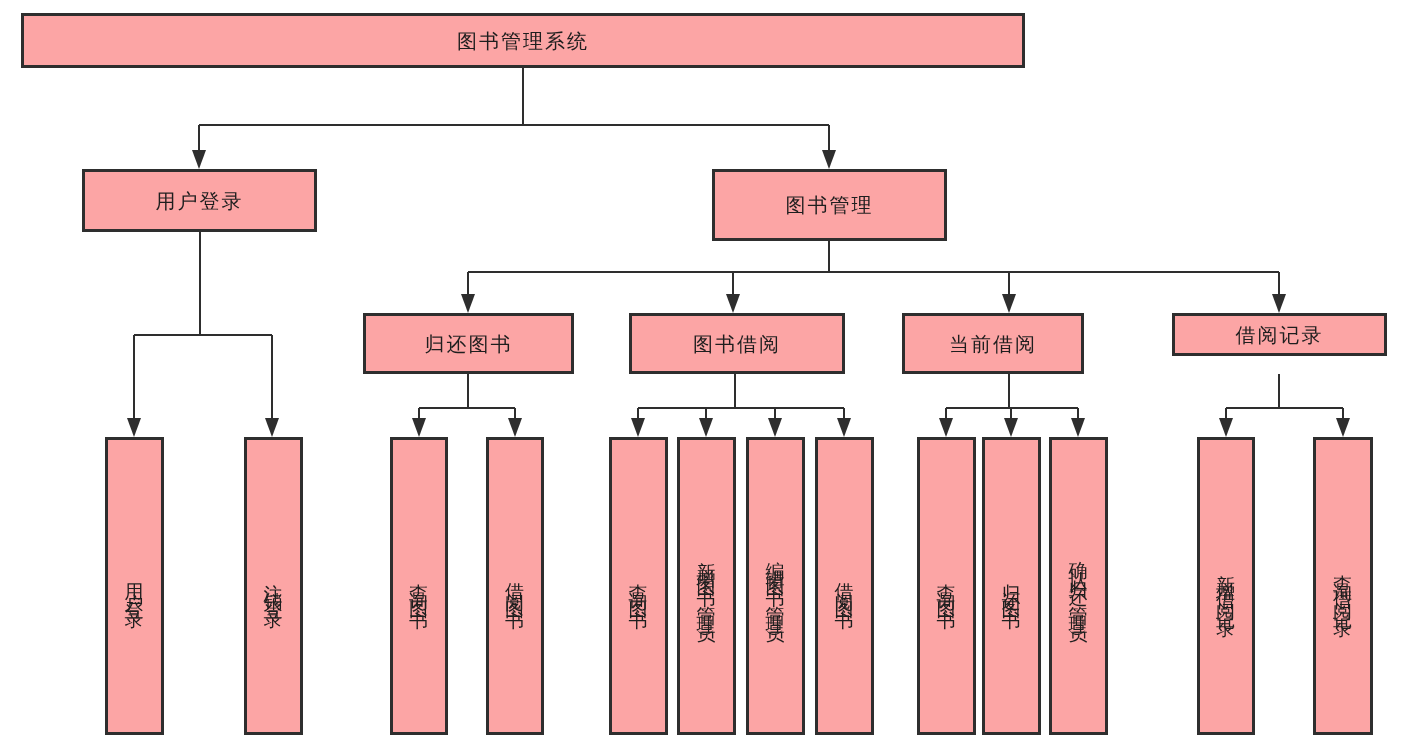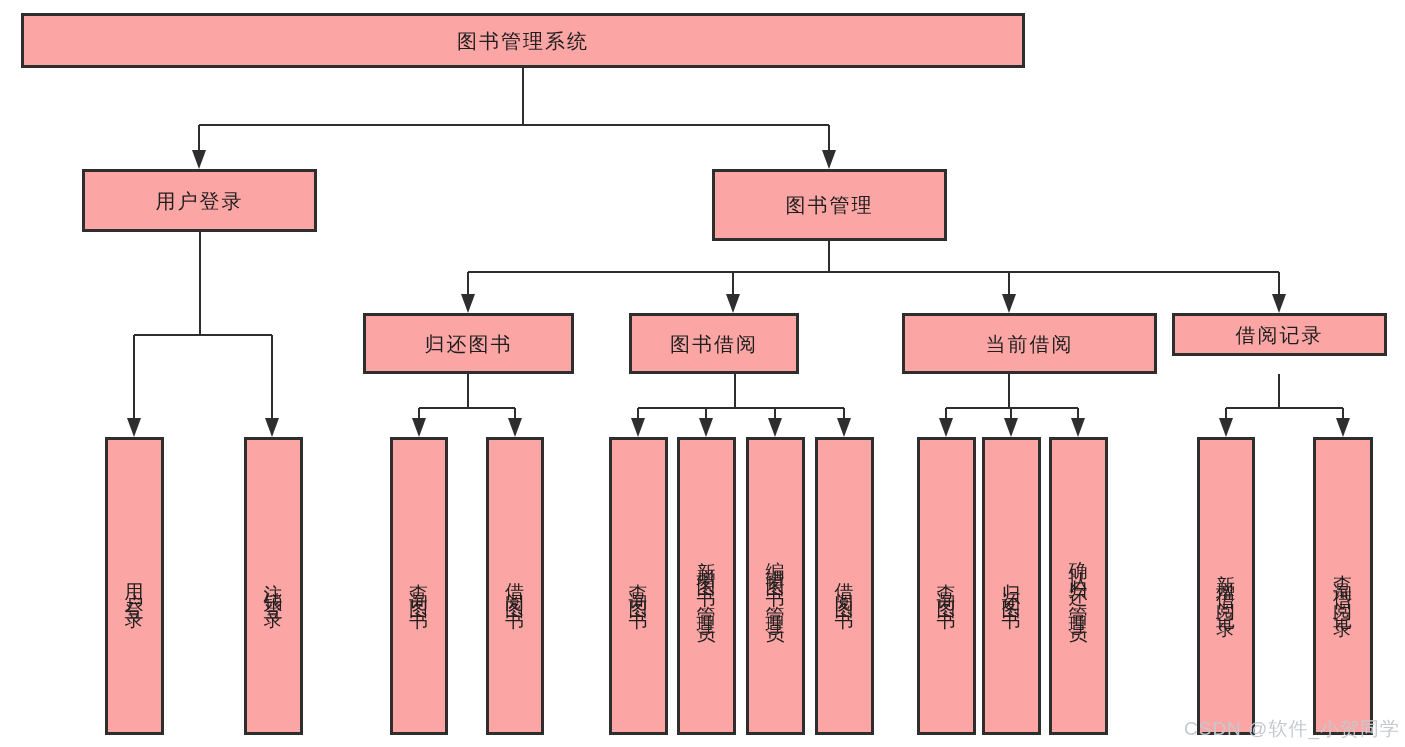--- a/index.html
+++ b/index.html
@@ -119,24 +119,24 @@
   <div class="box hbox" style="left:82px;top:169px;width:235px;height:63px;">
     <span>用户登录</span>
   </div>
   <div class="box hbox" style="left:712px;top:169px;width:235px;height:72px;">
     <span>图书管理</span>
   </div>
 
   <div class="box hbox" style="left:363px;top:313px;width:211px;height:61px;">
     <span>归还图书</span>
   </div>
-  <div class="box hbox" style="left:629px;top:313px;width:170px;height:61px;">
+  <div class="box hbox" style="left:629px;top:313px;width:216px;height:61px;">
     <span>图书借阅</span>
   </div>
-  <div class="box hbox" style="left:902px;top:313px;width:255px;height:61px;">
+  <div class="box hbox" style="left:902px;top:313px;width:182px;height:61px;">
     <span>当前借阅</span>
   </div>
   <div class="box hbox" style="left:1172px;top:313px;width:215px;height:43px;">
     <span>借阅记录</span>
   </div>
 
   <div class="box vbox" style="left:105px;top:437px;width:59px;height:298px;">
     <span class="vtext">用户登录</span>
   </div>
   <div class="box vbox" style="left:244px;top:437px;width:59px;height:298px;">
@@ -173,15 +173,14 @@
     <span class="vtext">确认归还（管理员）</span>
   </div>
 
   <div class="box vbox" style="left:1197px;top:437px;width:58px;height:298px;">
     <span class="vtext">新增借阅记录</span>
   </div>
   <div class="box vbox" style="left:1313px;top:437px;width:60px;height:298px;">
     <span class="vtext">查询借阅记录</span>
   </div>
 
-  <div class="watermark">CSDN @软件_小贺同学</div>
 
 </div>
 
 </body></html>

